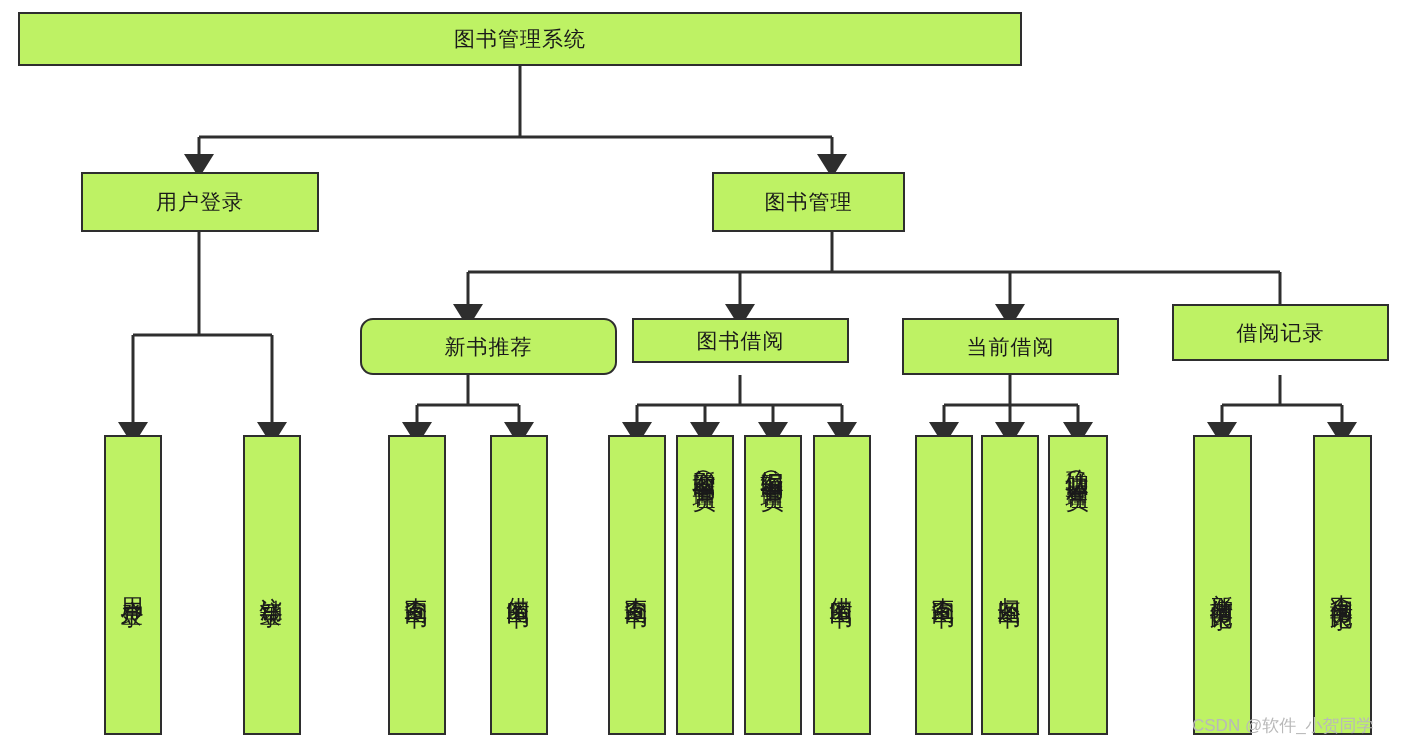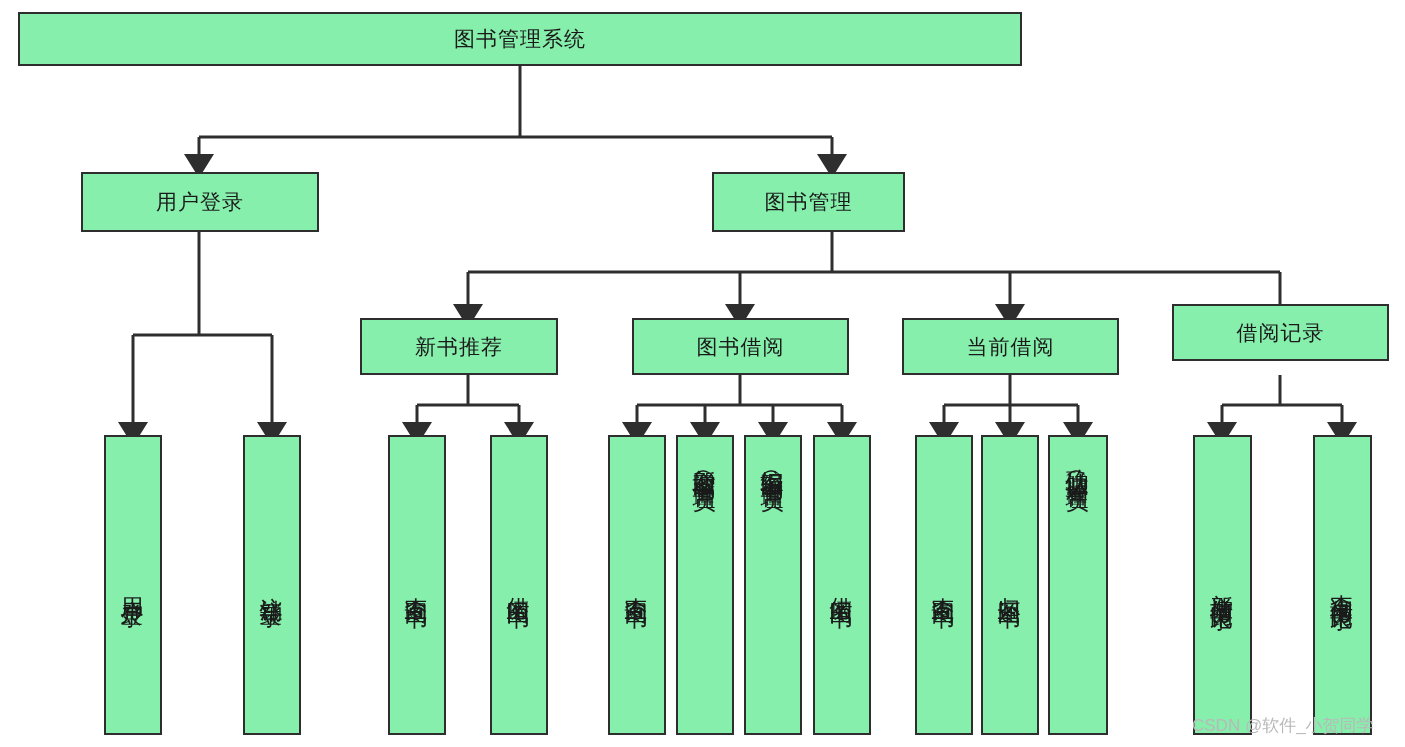--- a/index.html
+++ b/index.html
@@ -24,21 +24,21 @@
     position: absolute;
     left: 0; top: 0;
     width: 1405px;
     height: 747px;
     pointer-events: none;
   }
   .node {
     position: absolute;
     box-sizing: border-box;
     border: 2px solid #2e2e2e;
-    background: #86efac;
+    background: #bef264;
     display: flex;
     align-items: center;
     justify-content: center;
     color: #1a1a1a;
   }
   .node.horiz {
     font-size: 21px;
     letter-spacing: 1px;
   }
   .node.vert {
@@ -127,24 +127,24 @@
     <span class="node-label">图书管理系统</span>
   </div>
 
   <div class="node horiz" style="left:81px; top:172px; width:238px; height:60px;">
     <span class="node-label">用户登录</span>
   </div>
   <div class="node horiz" style="left:712px; top:172px; width:193px; height:60px;">
     <span class="node-label">图书管理</span>
   </div>
 
-  <div class="node horiz" style="left:360px; top:318px; width:198px; height:57px;">
+  <div class="node horiz" style="left:360px; top:318px; width:257px; height:57px;border-radius:13px;">
     <span class="node-label">新书推荐</span>
   </div>
-  <div class="node horiz" style="left:632px; top:318px; width:217px; height:57px;align-items:center;">
+  <div class="node horiz" style="left:632px; top:318px; width:217px; height:45px;align-items:center;">
     <span class="node-label">图书借阅</span>
   </div>
   <div class="node horiz" style="left:902px; top:318px; width:217px; height:57px;text-align:right;">
     <span class="node-label">当前借阅</span>
   </div>
   <div class="node horiz" style="left:1172px; top:304px; width:217px; height:57px;">
     <span class="node-label">借阅记录</span>
   </div>
 
   <div class="node vert centered" style="left:104px; top:435px; width:58px; height:300px;">

